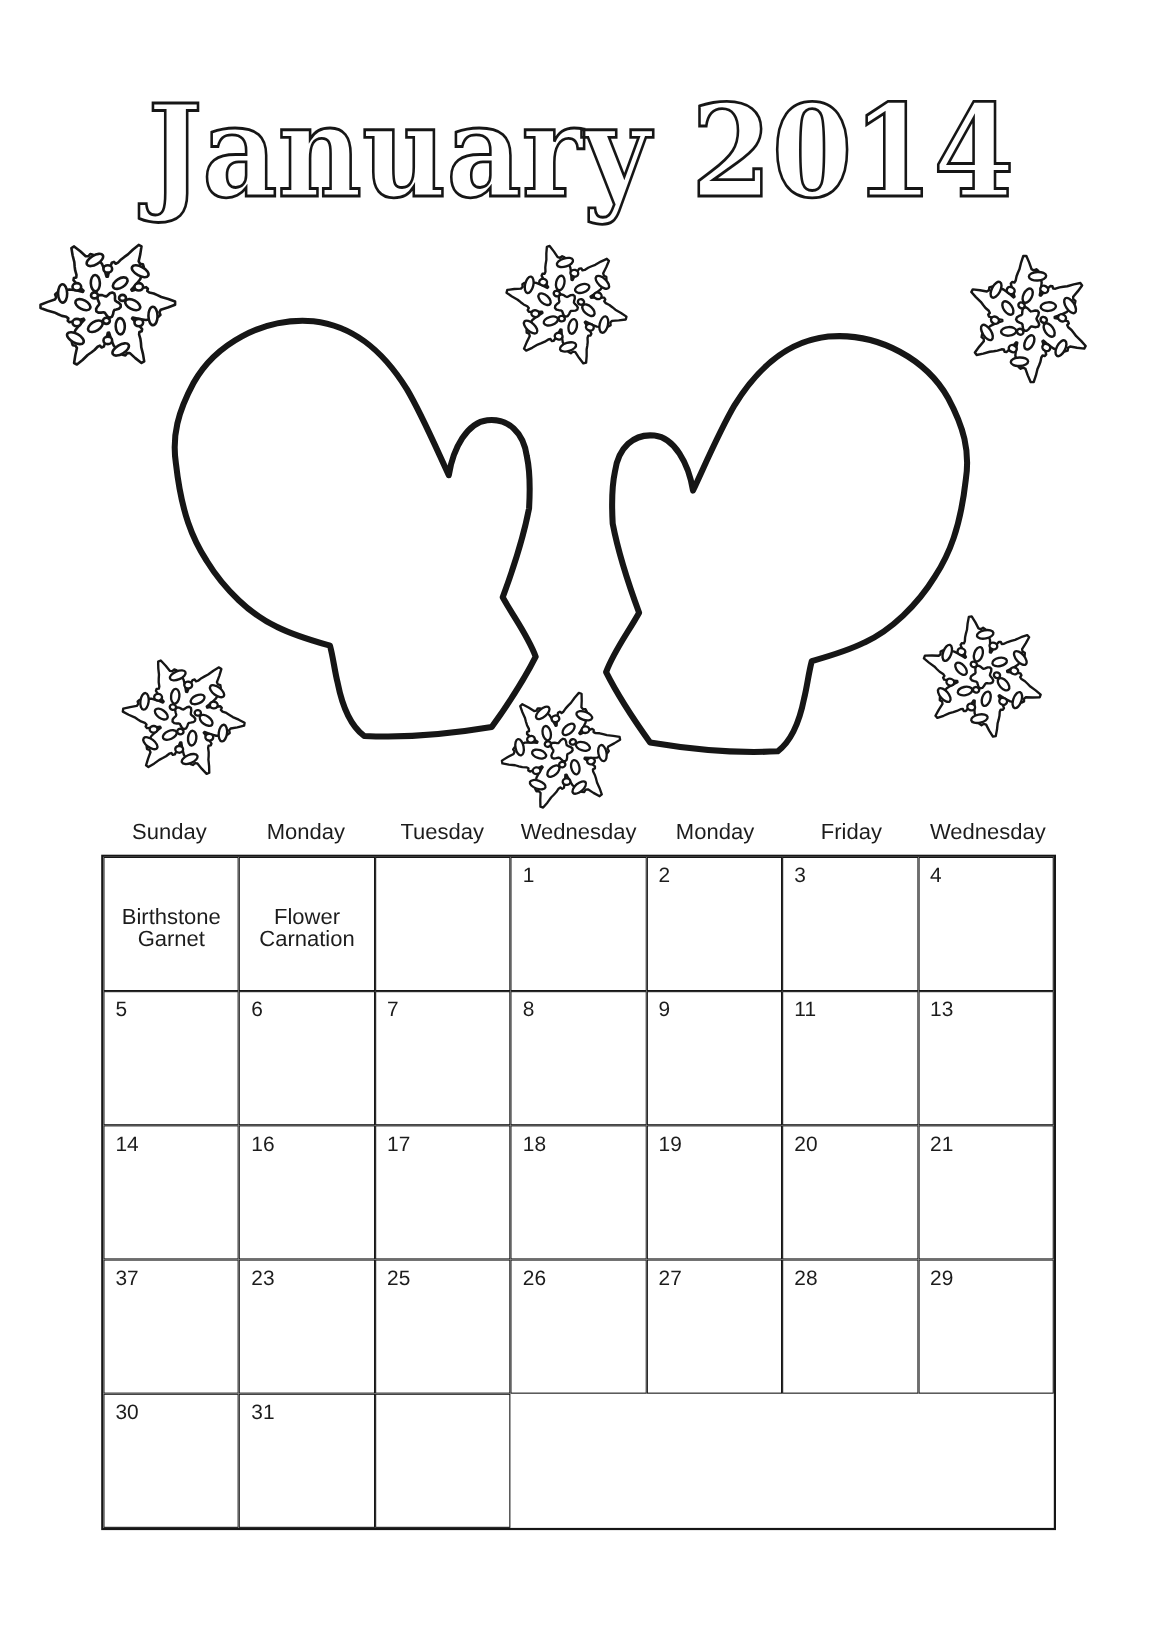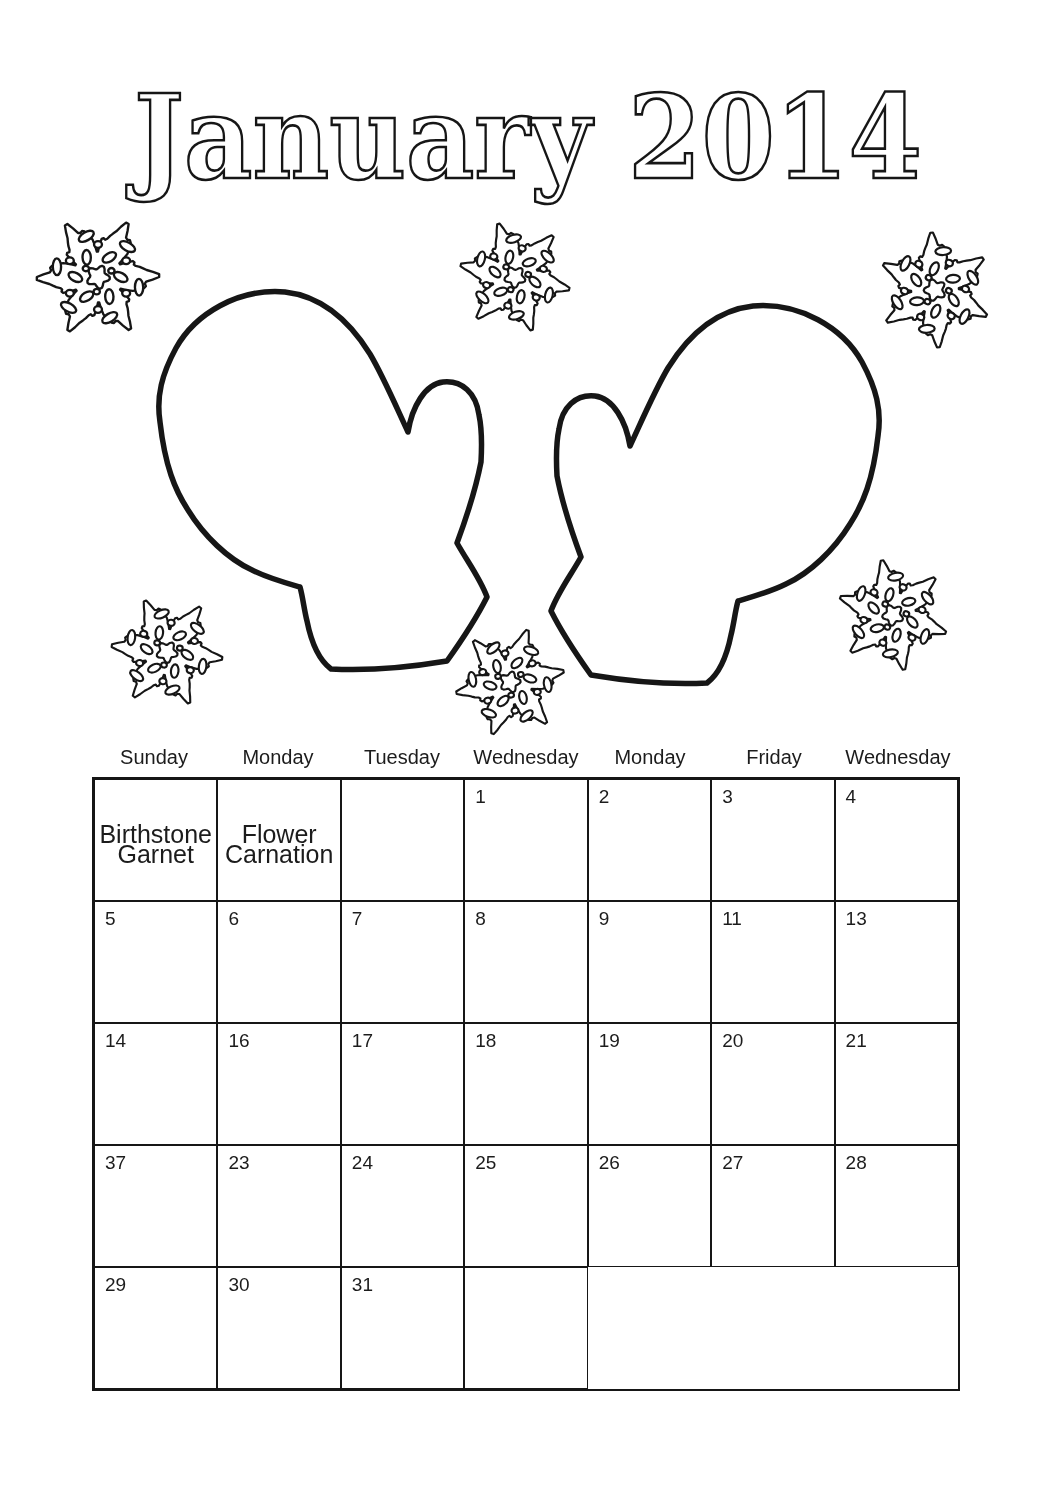--- a/index.html
+++ b/index.html
@@ -85,21 +85,21 @@
   .cell .date{
     font-size:19px;
     line-height:21px;
     padding:6px 0 0 10px;
     min-height:27px;
     color:#1c1c1c;
   }
   .cell .note{
     margin-top:17px;
     text-align:center;
-    font-size:25px;
+    font-size:20px;
     line-height:20px;
     color:#1c1c1c;
   }
 </style>
 </head>
 <body>
 
 <div class="page">
 
   <svg class="title-svg" viewBox="0 0 1050 160">
@@ -375,23 +375,20 @@
       <div class="cell">
         <div class="date">21</div>
       </div>
       <div class="cell">
         <div class="date">37</div>
       </div>
       <div class="cell">
         <div class="date">23</div>
       </div>
       <div class="cell">
-        <div class="date">24</div>
-      </div>
-      <div class="cell">
         <div class="date">25</div>
       </div>
       <div class="cell">
         <div class="date">26</div>
       </div>
       <div class="cell">
         <div class="date">27</div>
       </div>
       <div class="cell">
         <div class="date">28</div>

